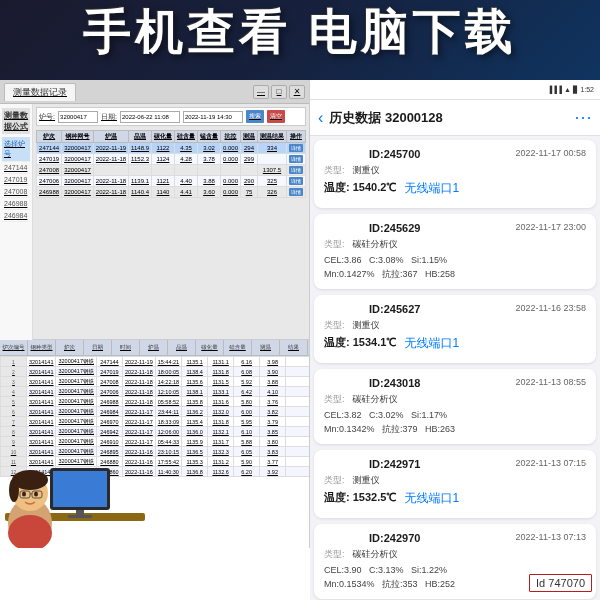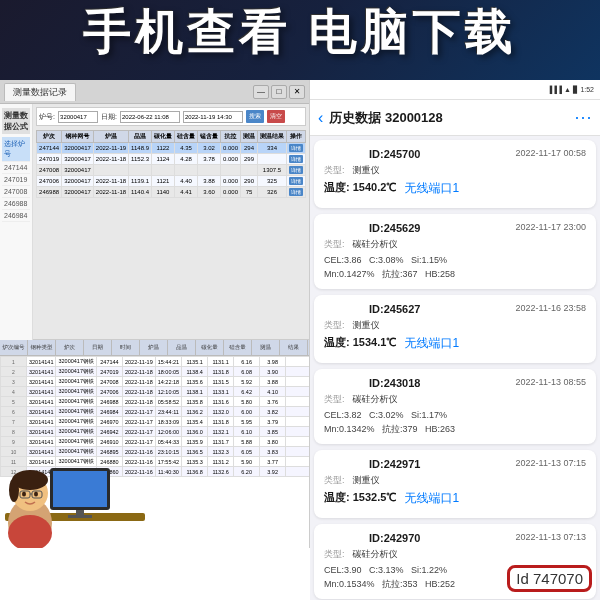--- a/index.html
+++ b/index.html
@@ -39,20 +39,21 @@
     }
 
     
     .left-panel {
       width: 310px;
       height: 468px;
       background: #eab308;
       border-right: 1px solid #ccc;
       overflow: hidden;
       position: relative;
+      text-decoration: underline;
     }
 
     
     .web-interface {
       width: 100%;
       height: 260px;
       background: #e8e8e8;
       border-bottom: 1px solid #ccc;
     }
     .web-toolbar {
@@ -361,24 +362,24 @@
       overflow: hidden;
       z-index: 10;
     }
 
     
     .id-badge {
       position: absolute;
       bottom: 8px;
       right: 8px;
       background: rgba(255,255,255,0.9);
-      border: 3px solid #b91c1c;
-      border-radius: 8px;
+      border: 1px solid #b91c1c;
+      border-radius: 1px;
       padding: 2px 6px;
-      font-size: 15px;
+      font-size: 11px;
       color: #333;
       z-index: 20;
     }
   </style>
 </head>
 <body>
 
 <div class="top-banner">
   <span class="banner-text">手机查看 电脑下载</span>
 </div>

